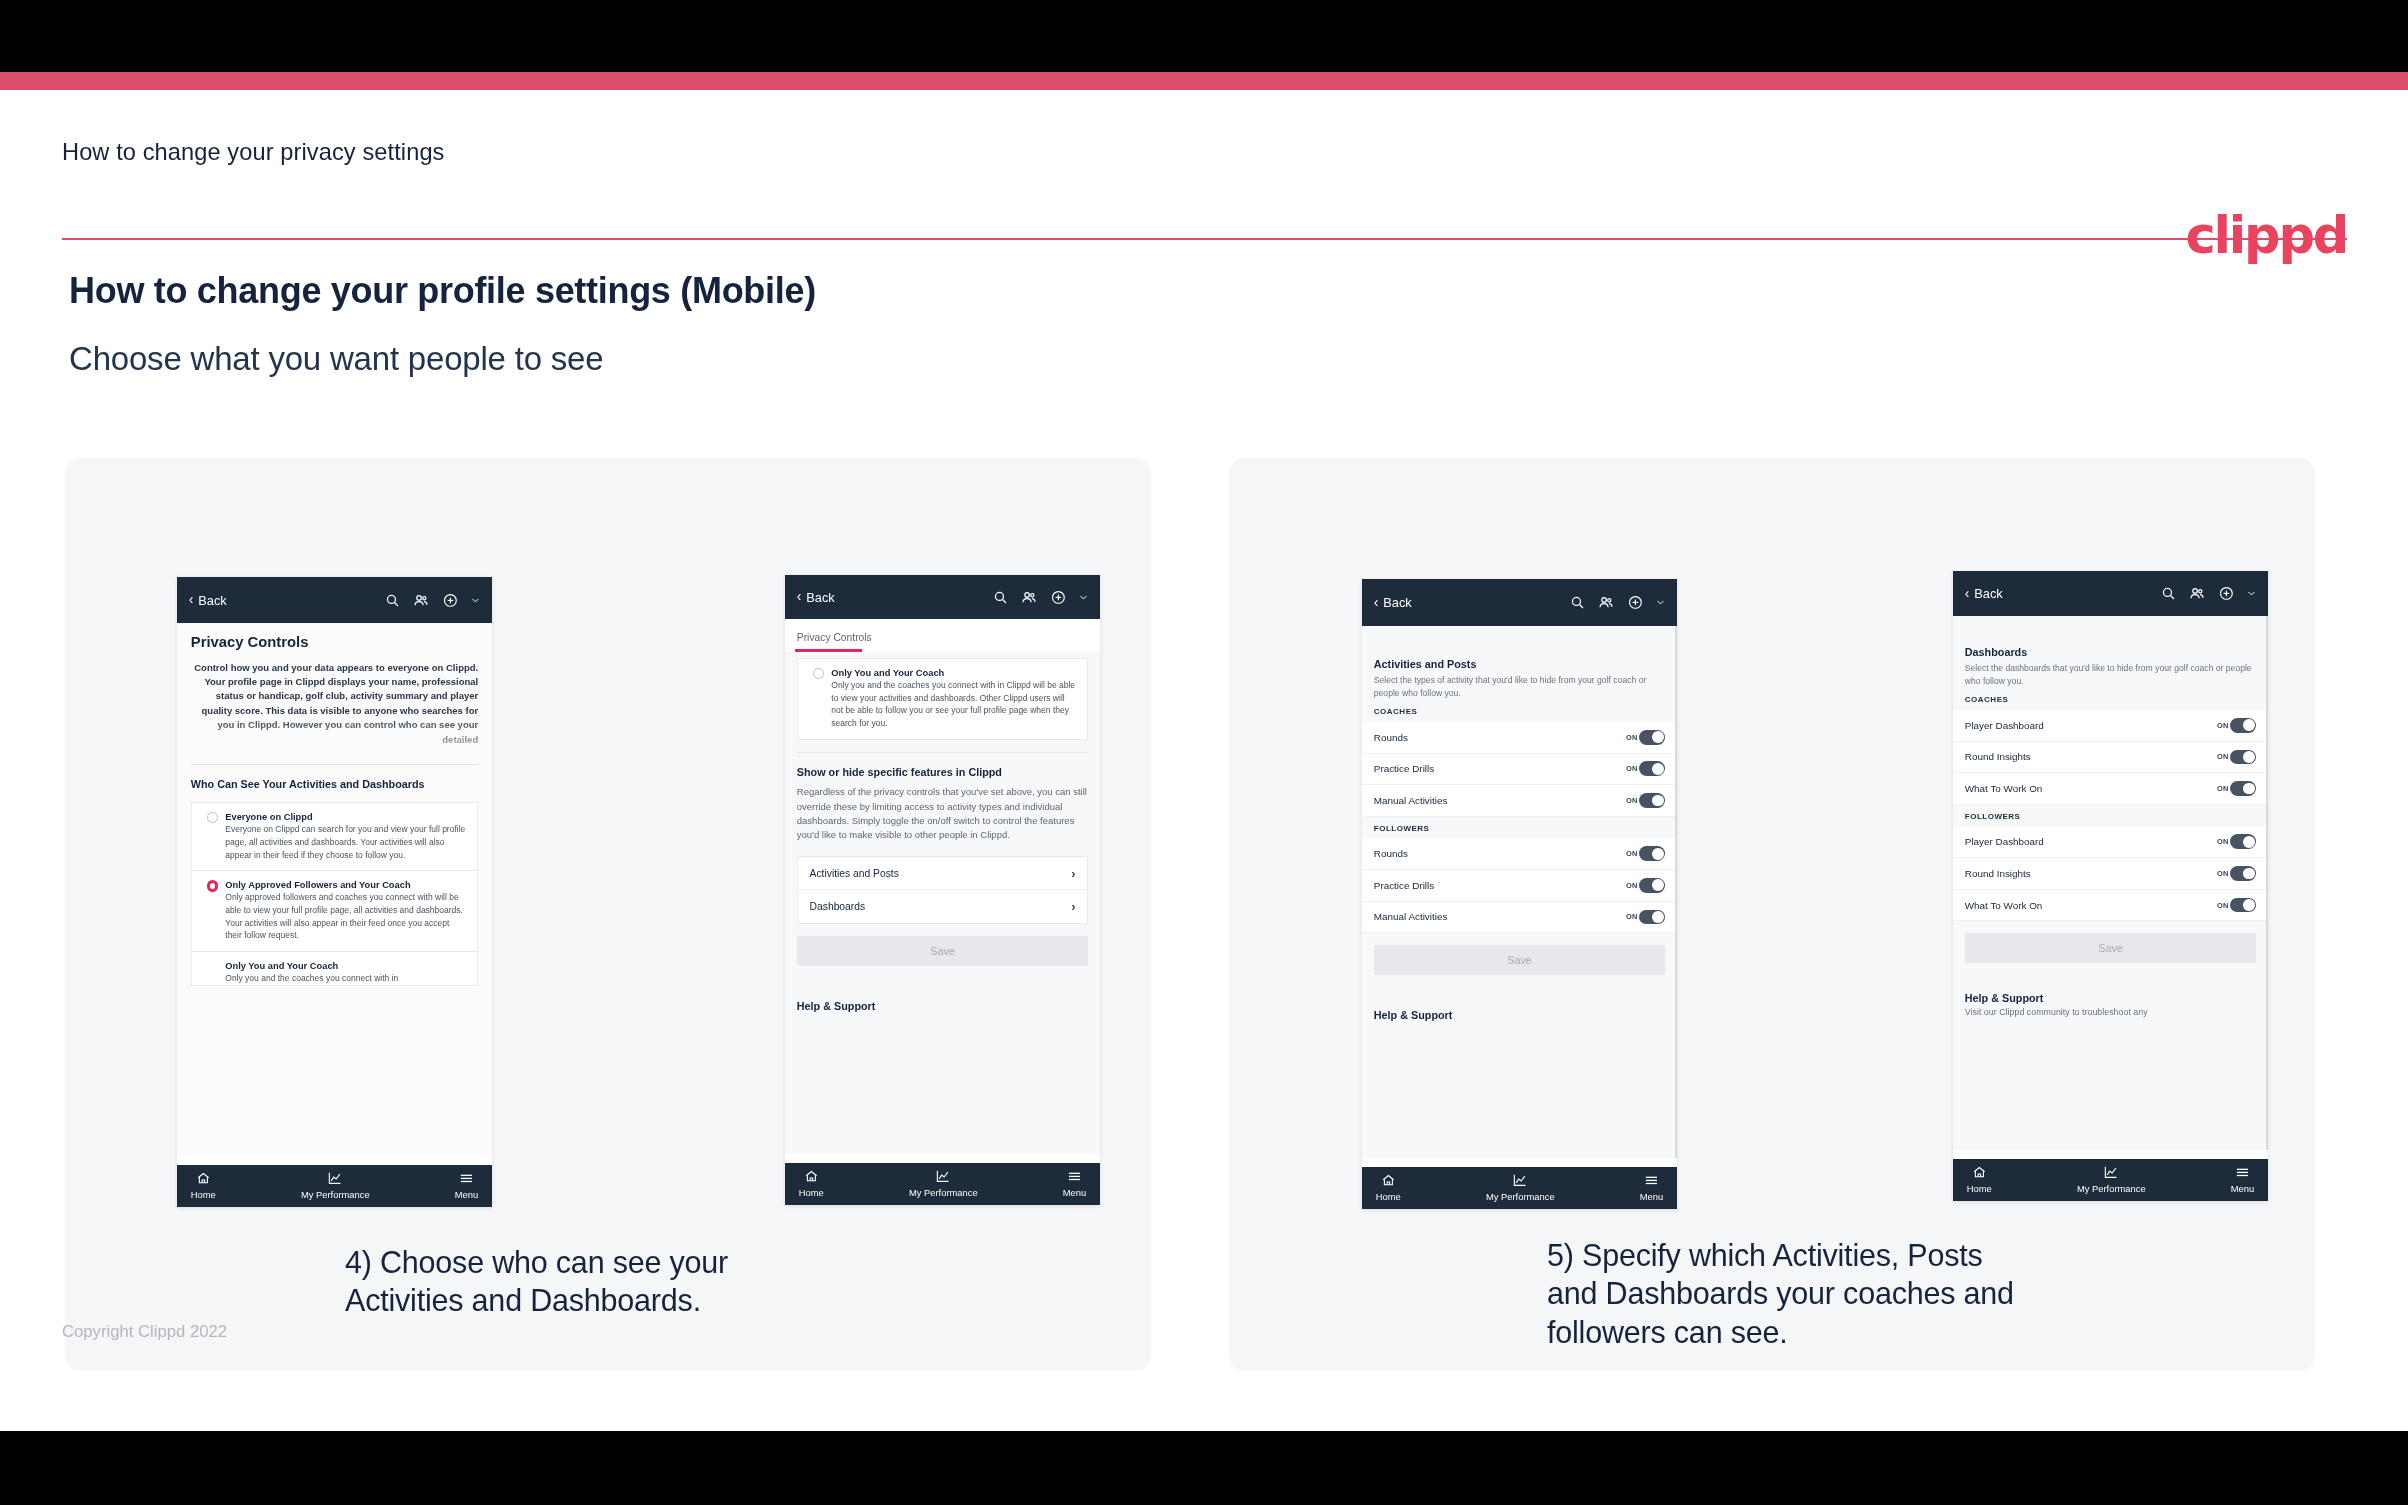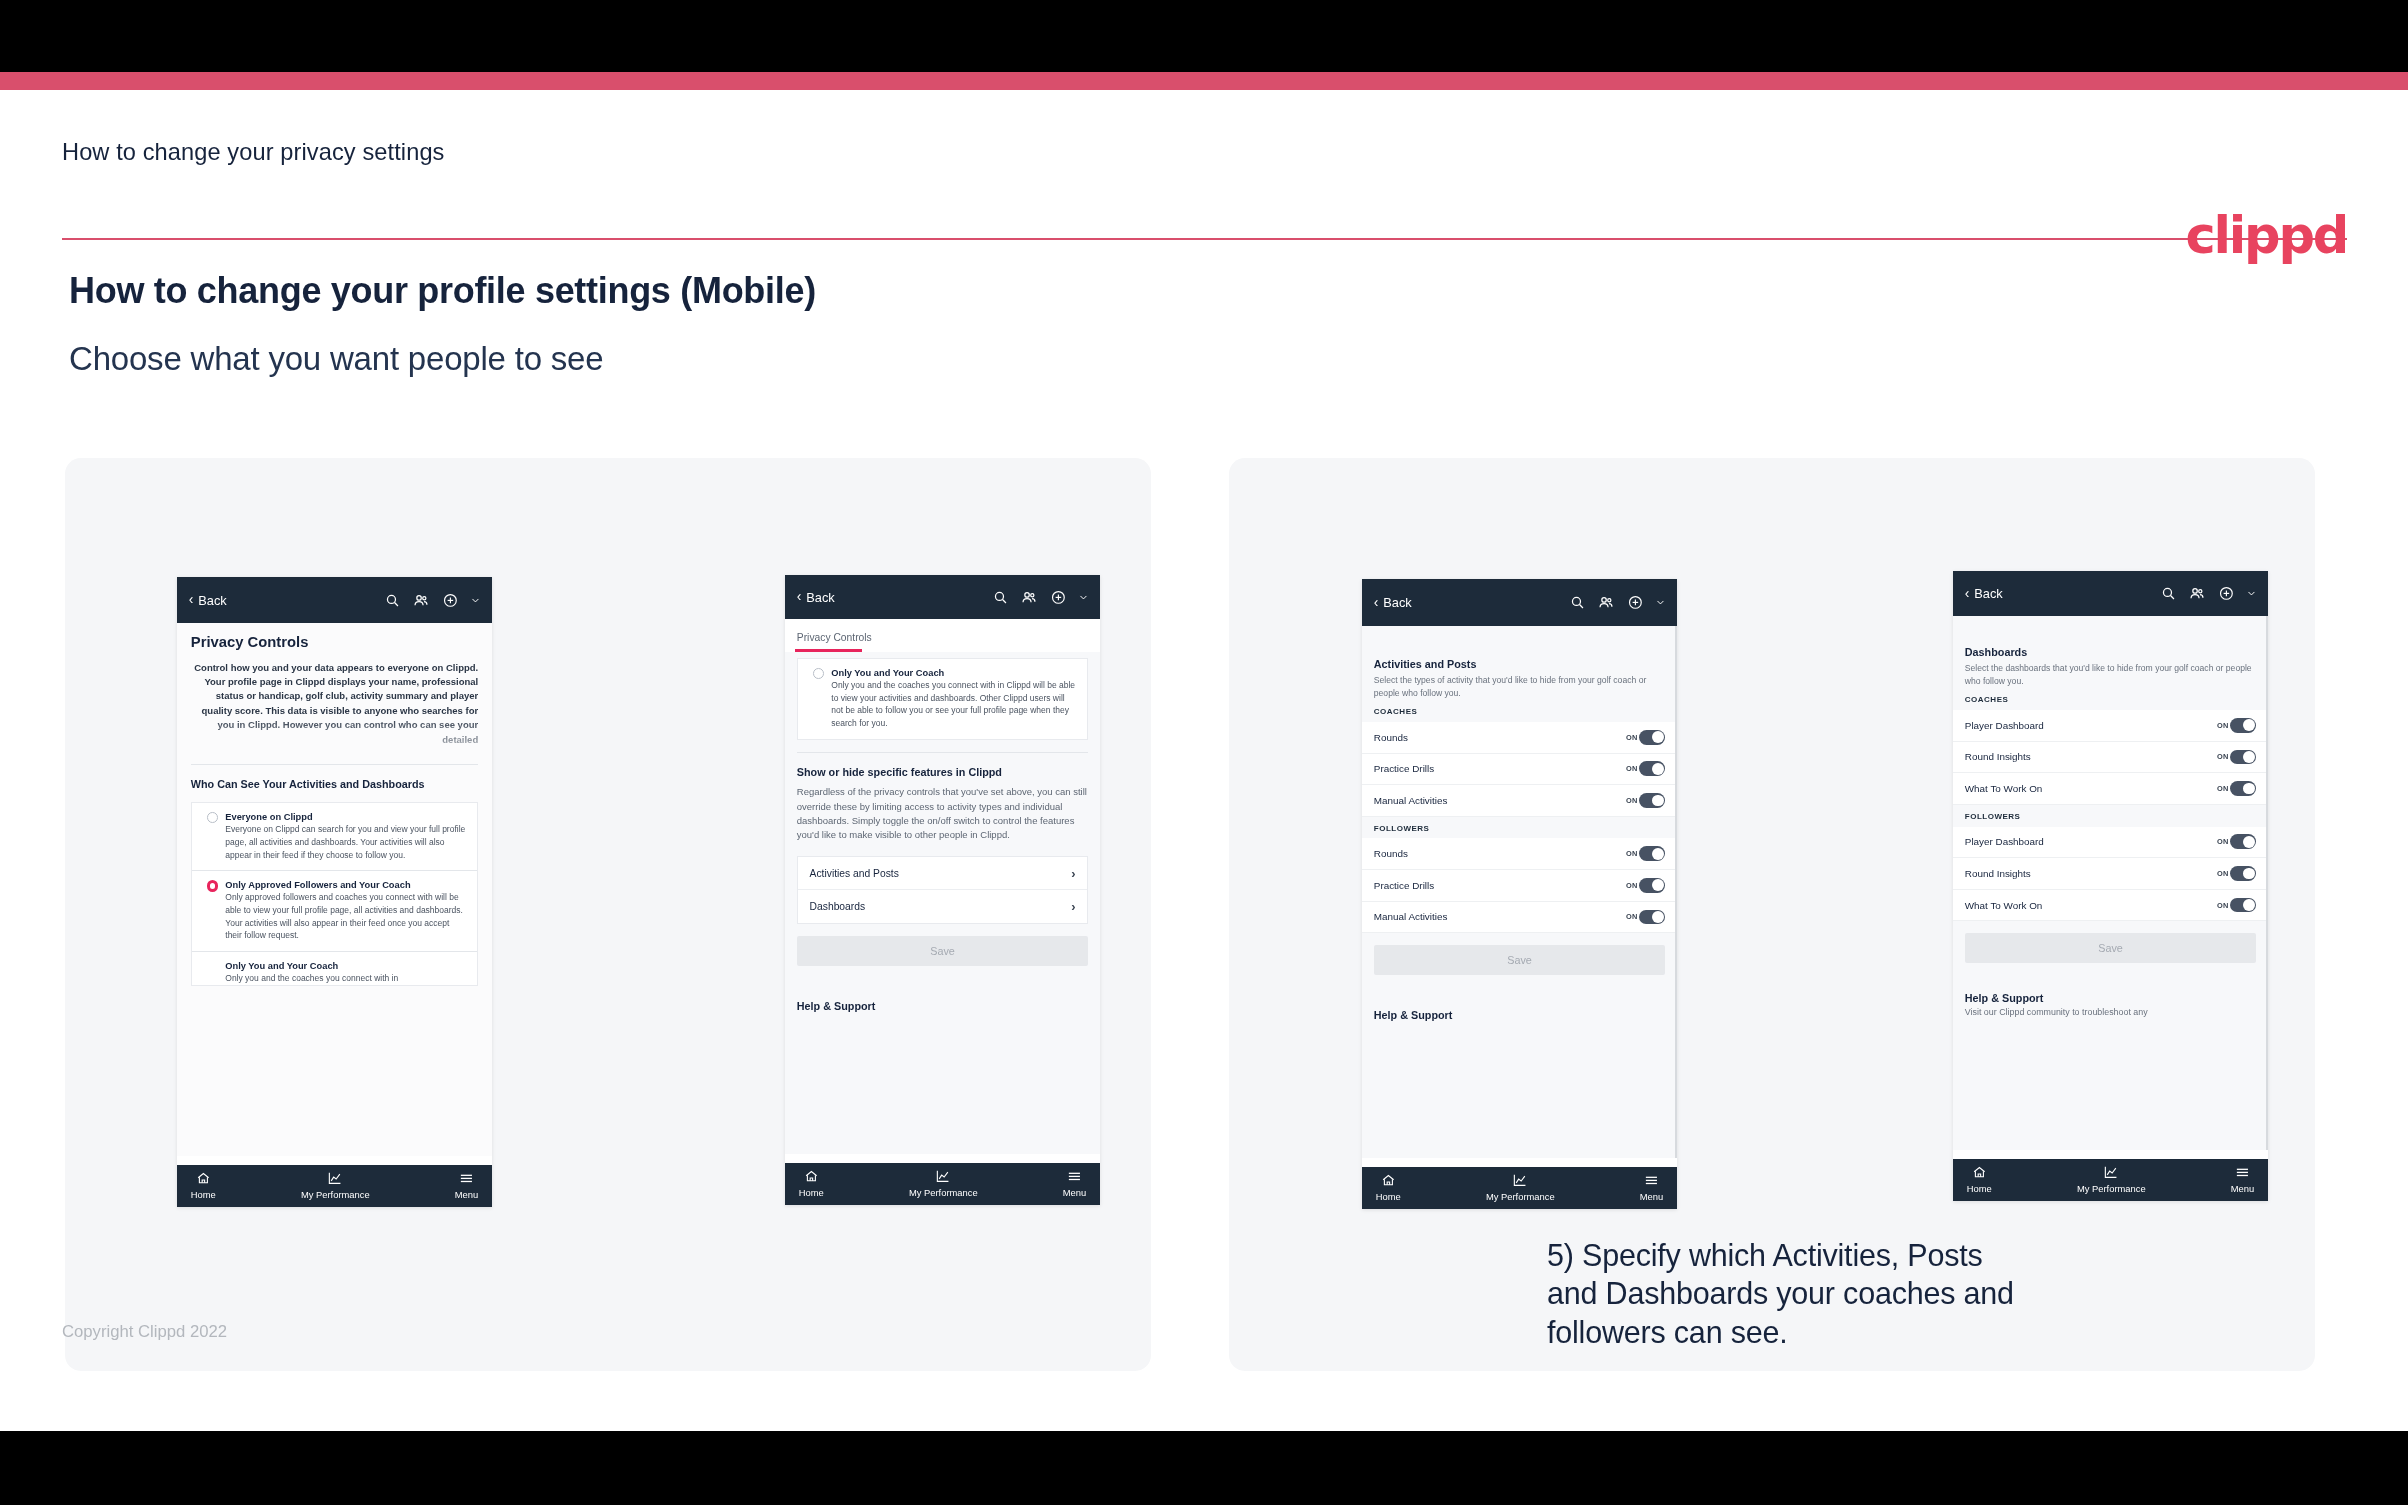--- a/index.html
+++ b/index.html
@@ -346,20 +346,22 @@
           <svg class="ic" width="14.8" height="14.8" viewBox="0 0 24 24" stroke="#fff" stroke-width="2.1">
               <line x1="3" y1="7" x2="21" y2="7"></line>
               <line x1="3" y1="12" x2="21" y2="12"></line>
               <line x1="3" y1="17" x2="21" y2="17"></line>
             </svg>
           <span class="bn-label">Menu</span>
         </div>
       </div>
     </div>
 
+    <div class="caption" id="caption-left">4) Choose who can see your
+Activities and Dashboards.</div>
 
     <div class="panel" id="panel-right"></div>
 
     <div class="phone" style="left:1362px; top:489px; width:315px; height:630px;">
       <div class="ph-nav" style="height:47px;">
         <div class="ph-back">
           <span class="ph-chev">‹</span>
           <span>Back</span>
         </div>
         <div class="ph-nav-icons">

